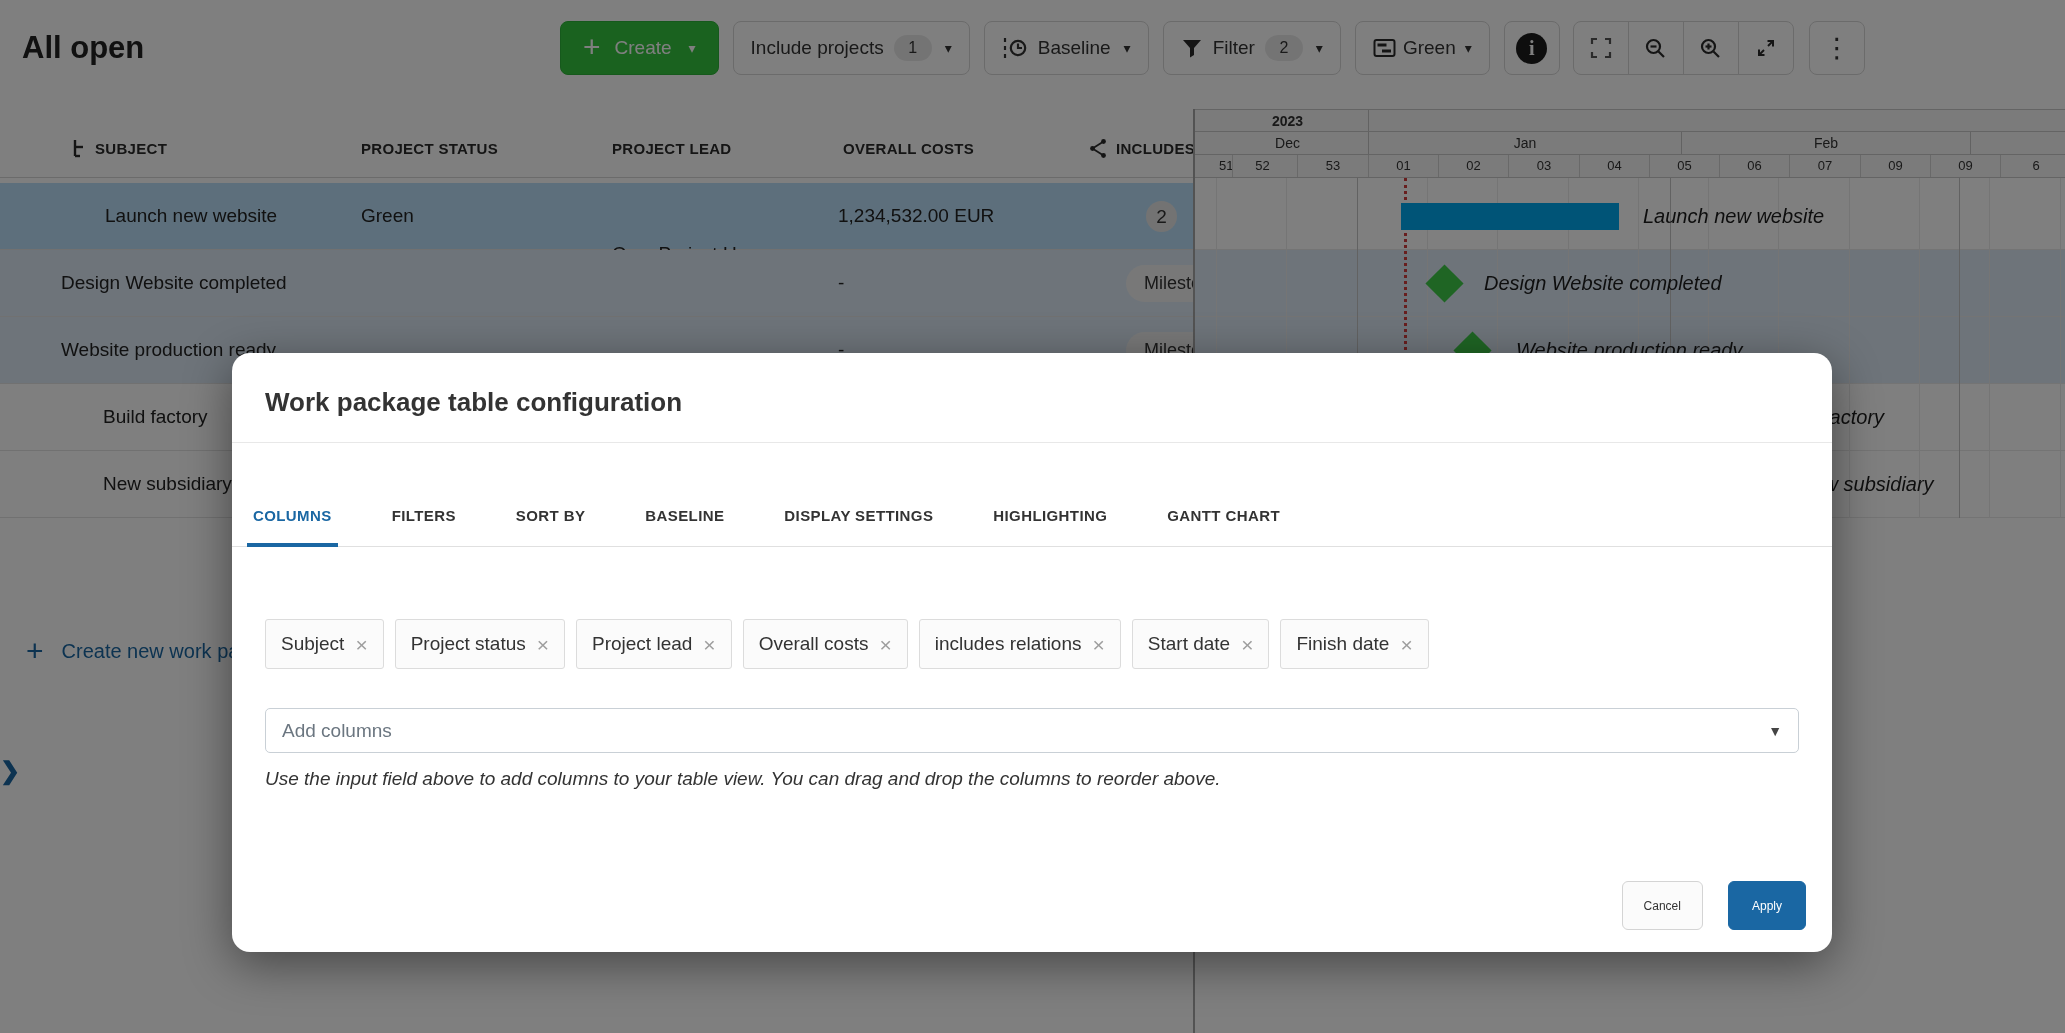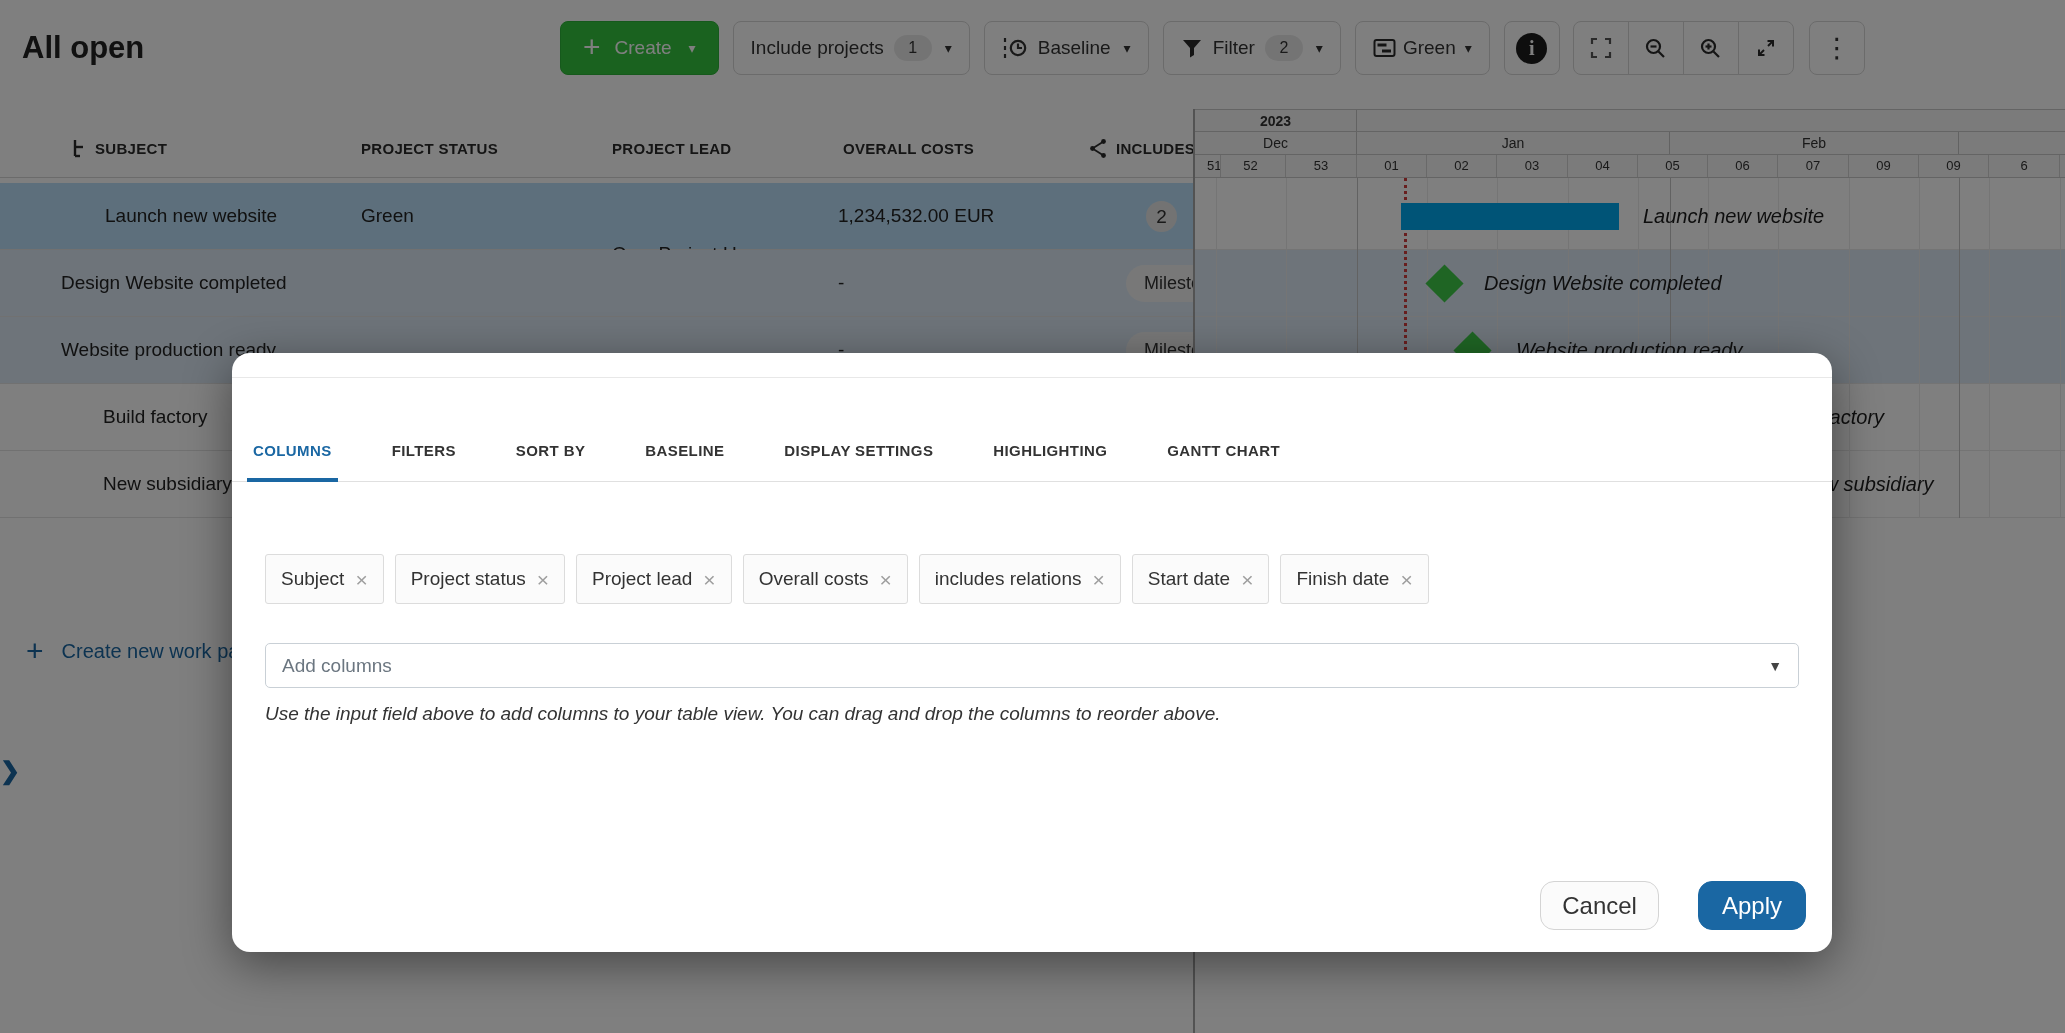--- a/index.html
+++ b/index.html
@@ -39,21 +39,21 @@
   .create-link{position:absolute;top:527px;left:26px;display:flex;align-items:center;gap:18px;color:#1A67A3;font-size:20px;cursor:pointer;}
   .create-link .plus{font-size:30px;font-weight:400;line-height:1;}
   .pane-chevron{position:absolute;top:648px;left:0px;color:#1A67A3;font-size:24px;font-weight:bold;}
 
   
   .gantt-pane{position:absolute;top:109px;left:1193px;right:0;bottom:0;background:#fff;border-left:2px solid #A6A6A6;box-sizing:border-box;overflow:hidden;}
   .g-hrow{position:absolute;left:0;width:872px;height:23px;background:#F6F6F6;box-sizing:border-box;border-bottom:1px solid #C9C9C9;}
   .g-hrow.year{top:0;border-top:1px solid #C9C9C9;}
   .g-hrow.month{top:23px;}
   .g-hrow.week{top:46px;}
-  .g-hcell{position:absolute;top:0;height:100%;box-sizing:border-box;border-right:1px solid #C4C4C4;text-align:center;font-size:14px;color:#333;line-height:22px;white-space:nowrap;overflow:hidden;}
+  .g-hcell{position:absolute;top:0;height:100%;box-sizing:border-box;border-right:1px solid #C4C4C4;text-align:center;font-size:14px;color:#333;line-height:22px;white-space:nowrap;overflow:hidden;margin-left:12px;}
   .g-hrow.week .g-hcell{font-size:13px;border-right-color:#D2D2D2;}
   .g-hrow.year .g-hcell{font-weight:bold;}
   .g-body{position:absolute;top:69px;left:0;width:872px;height:340px;}
   .gline{position:absolute;top:0;bottom:0;width:1px;background:#EBEBEB;}
   .gline.month{background:#C5C5C5;}
   .grow{position:absolute;left:0;width:100%;height:67px;border-bottom:1px solid #E9E9E9;box-sizing:border-box;}
   .grow.tint{background:#DDE9F5;}
   .today-line{position:absolute;top:0;height:340px;width:0;border-left:3px dotted #D13C3C;left:209px;}
   .g-bar{position:absolute;height:27px;background:#00A9EF;}
   .g-label{position:absolute;height:67px;line-height:67px;font-size:20px;font-style:italic;color:#1c1c1c;white-space:nowrap;}
@@ -69,21 +69,21 @@
   .m-tab.active{color:#1A67A3;border-bottom-color:#1A67A3;}
   .m-chips{margin:72px 33px 0;display:flex;gap:11px;}
   .chip{height:50px;display:inline-flex;align-items:center;gap:11px;padding:0 15px;border:1px solid #DCDCDC;background:#FBFBFB;border-radius:3px;font-size:19px;color:#333;box-sizing:border-box;white-space:nowrap;}
   .chip .x{color:#9E9E9E;font-size:21px;line-height:1;cursor:pointer;}
   .m-inputwrap{margin:39px 33px 0;position:relative;height:45px;border:1px solid #C9D0D6;border-radius:5px;box-sizing:border-box;background:#fff;}
   .m-input{position:absolute;inset:0;border:none;outline:none;background:transparent;padding:0 16px;font-size:19px;font-family:"Liberation Sans",sans-serif;color:#333;}
   .m-input::placeholder{color:#6B7680;opacity:1;}
   .dd-caret{position:absolute;right:16px;top:14px;font-size:14px;color:#444;pointer-events:auto;cursor:pointer;}
   .m-helper{margin:15px 33px 0;font-size:19px;font-style:italic;color:#333;}
   .m-footer{position:absolute;right:26px;bottom:22px;display:flex;gap:25px;}
-  .btn{height:49px;display:inline-flex;align-items:center;border-radius:14px;font-size:24px;font-family:"Liberation Sans",sans-serif;cursor:pointer;box-sizing:border-box;margin-left:14px;}
+  .btn{height:49px;display:inline-flex;align-items:center;border-radius:6px;font-size:12px;font-family:"Liberation Sans",sans-serif;cursor:pointer;box-sizing:border-box;}
   .btn-cancel{padding:0 21px;background:#FBFBFB;border:1px solid #D4D4D4;color:#333;}
   .btn-apply{padding:0 23px;background:#1A67A3;border:1px solid #1A67A3;color:#fff;}
 </style>
 </head>
 <body>
 
 <div class="app">
 
   <div class="toolbar">
     <div class="page-title">All open</div>
@@ -323,20 +323,21 @@
       <span class="g-label" style="left:321px;top:139px;">Website production ready</span>
 
       <span class="g-label" style="left:579px;top:206px;">Build factory</span>
       <span class="g-label" style="left:603px;top:273px;">New subsidiary</span>
     </div>
   </div>
 
   <div class="backdrop"></div>
 
   <div class="modal">
+    <div class="m-title">Work package table configuration</div>
     <div class="m-div1"></div>
 
     <div class="m-tabs">
       <span class="m-tab active">COLUMNS</span>
       <span class="m-tab">FILTERS</span>
       <span class="m-tab">SORT BY</span>
       <span class="m-tab">BASELINE</span>
       <span class="m-tab">DISPLAY SETTINGS</span>
       <span class="m-tab">HIGHLIGHTING</span>
       <span class="m-tab">GANTT CHART</span>

